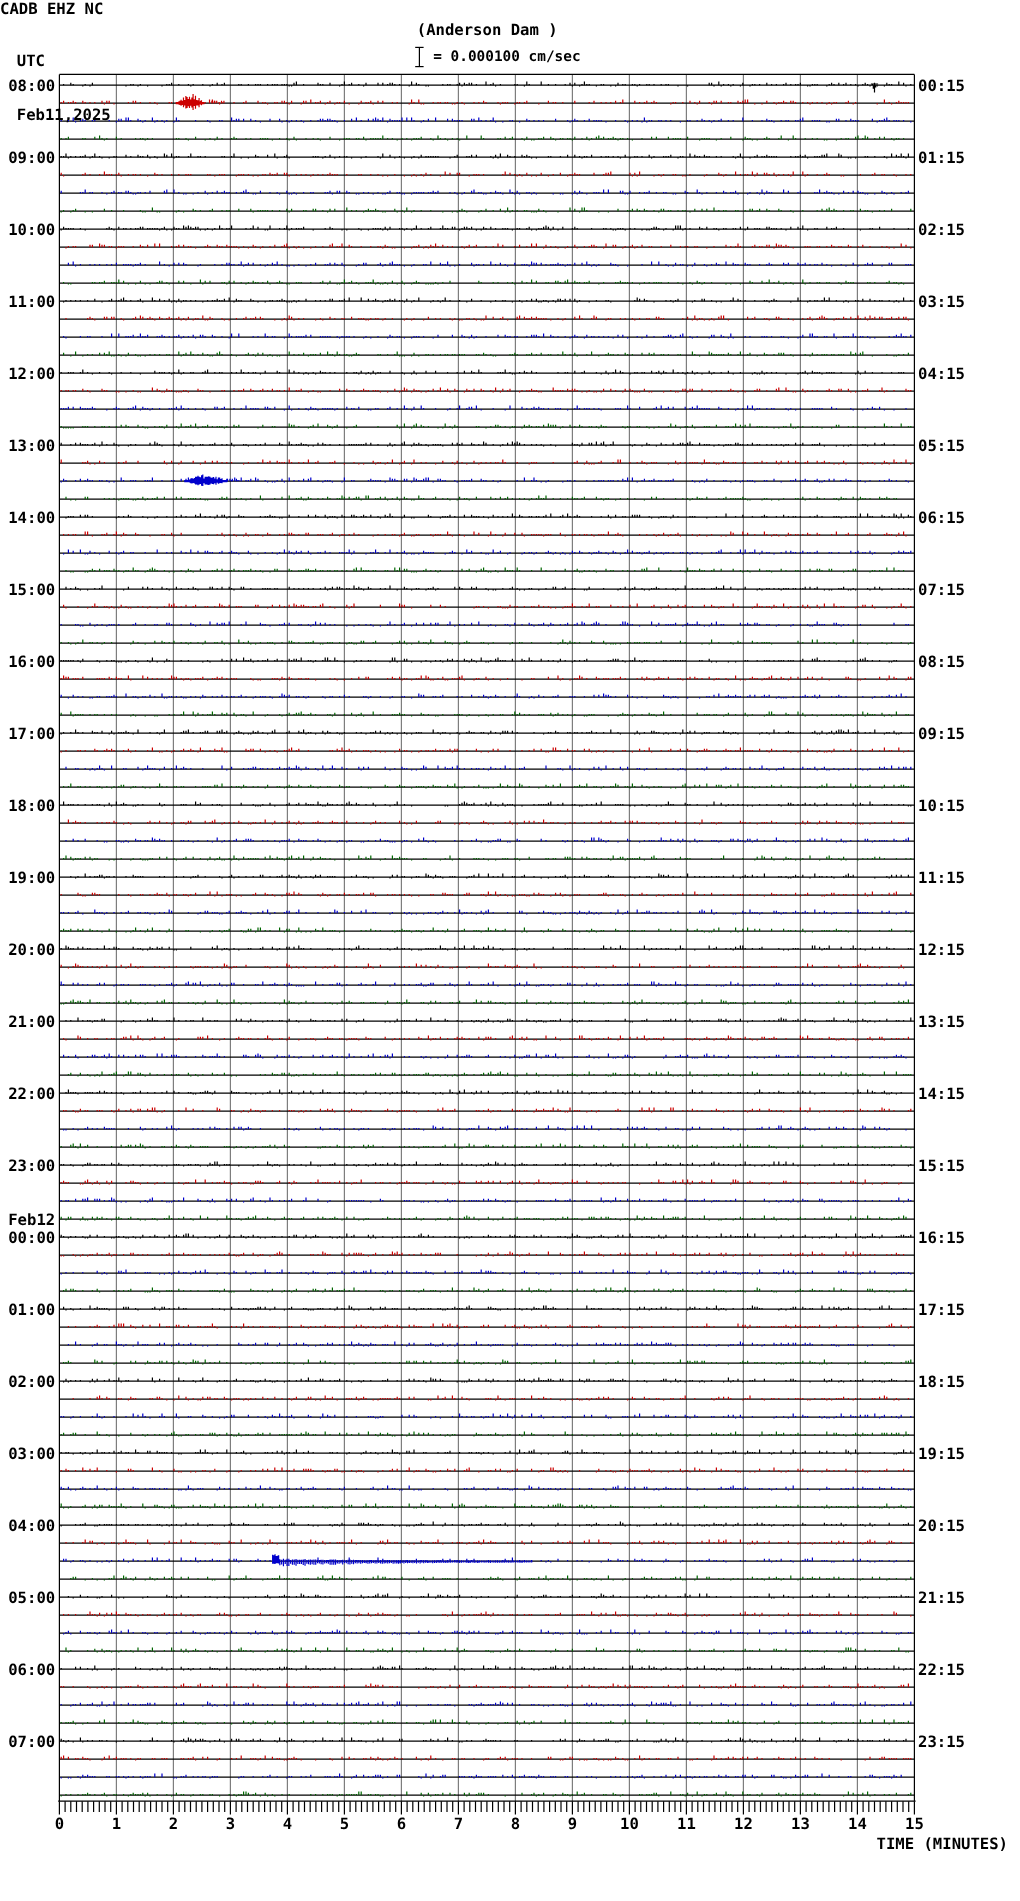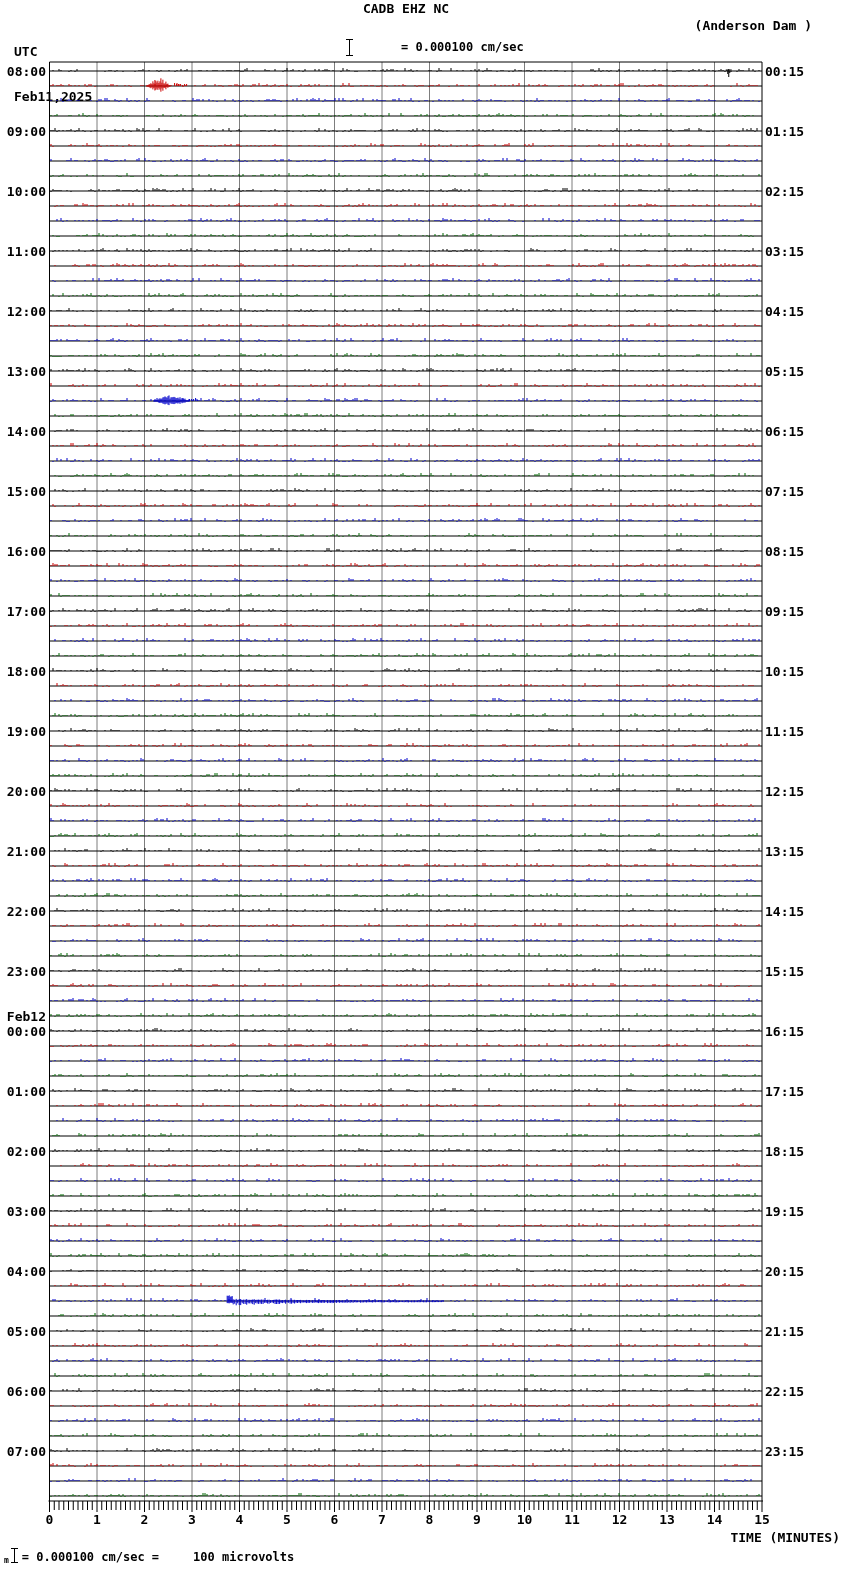--- a/index.html
+++ b/index.html
@@ -1,23 +1,23 @@
 <!DOCTYPE html>
 <html><head>
 <meta charset="utf-8">
 <style>
   html,body{margin:0;padding:0;background:#ffffff;}
   #page{position:relative;width:850px;height:1584px;background:#ffffff;overflow:hidden;
         font-family:"DejaVu Sans Mono",monospace;color:#000;}
   .txt{position:absolute;font-weight:bold;font-size:13px;line-height:15px;white-space:pre;}
-  #title{left:0;top:1px;width:812px;text-align:center;}
-  #subtitle{left:0;top:18px;width:812px;text-align:right;}
+  #title{left:0;top:1px;width:812px;text-align:left;}
+  #subtitle{left:0;top:18px;width:812px;text-align:center;}
   #utc-block{left:14px;top:14px;}
   #pst-block{left:765px;top:14px;}
-  #scale-note{left:361px;top:40px;font-size:12px;margin-left:40px;}
+  #scale-note{left:361px;top:40px;font-size:12px;}
   .ibar{position:absolute;display:inline-block;width:7px;border-top:1px solid #000;border-bottom:1px solid #000;}
   .ibar:before{content:"";position:absolute;left:3px;top:0;bottom:0;width:1px;background:#000;}
   #hdr-ibar{left:346px;top:39px;height:15px;}
   #axis-label{left:0;top:1530px;width:840px;text-align:right;}
   #footer{left:4px;top:1548px;font-size:12px;}
   #footer .mini{font-size:8px;vertical-align:-2px;}
   #footer .ib{position:relative;display:inline-block;width:7px;height:13px;vertical-align:-2px;
       border-top:1px solid #000;border-bottom:1px solid #000;margin:0 4px 0 2px;}
   #footer .ib:before{content:"";position:absolute;left:3px;top:0;bottom:0;width:1px;background:#000;}
   #footer .gap{display:inline-block;width:34px;}
@@ -668,15 +668,14 @@
         <text x="765" y="1335.5" font-size="13" text-anchor="start">21:15</text>
         <text x="46" y="1395.5" font-size="13" text-anchor="end">06:00</text>
         <text x="765" y="1395.5" font-size="13" text-anchor="start">22:15</text>
         <text x="46" y="1455.5" font-size="13" text-anchor="end">07:00</text>
         <text x="765" y="1455.5" font-size="13" text-anchor="start">23:15</text>
       </g>
     </svg>
 
 <div class="txt" id="axis-label">TIME (MINUTES)</div>
 
-<div class="txt" id="footer"><span class="mini">m</span><span class="ib"></span><span>= 0.000100 cm/sec =</span><span class="gap"></span><span>100 microvolts</span></div>
 
 </div>
 
 </body></html>

